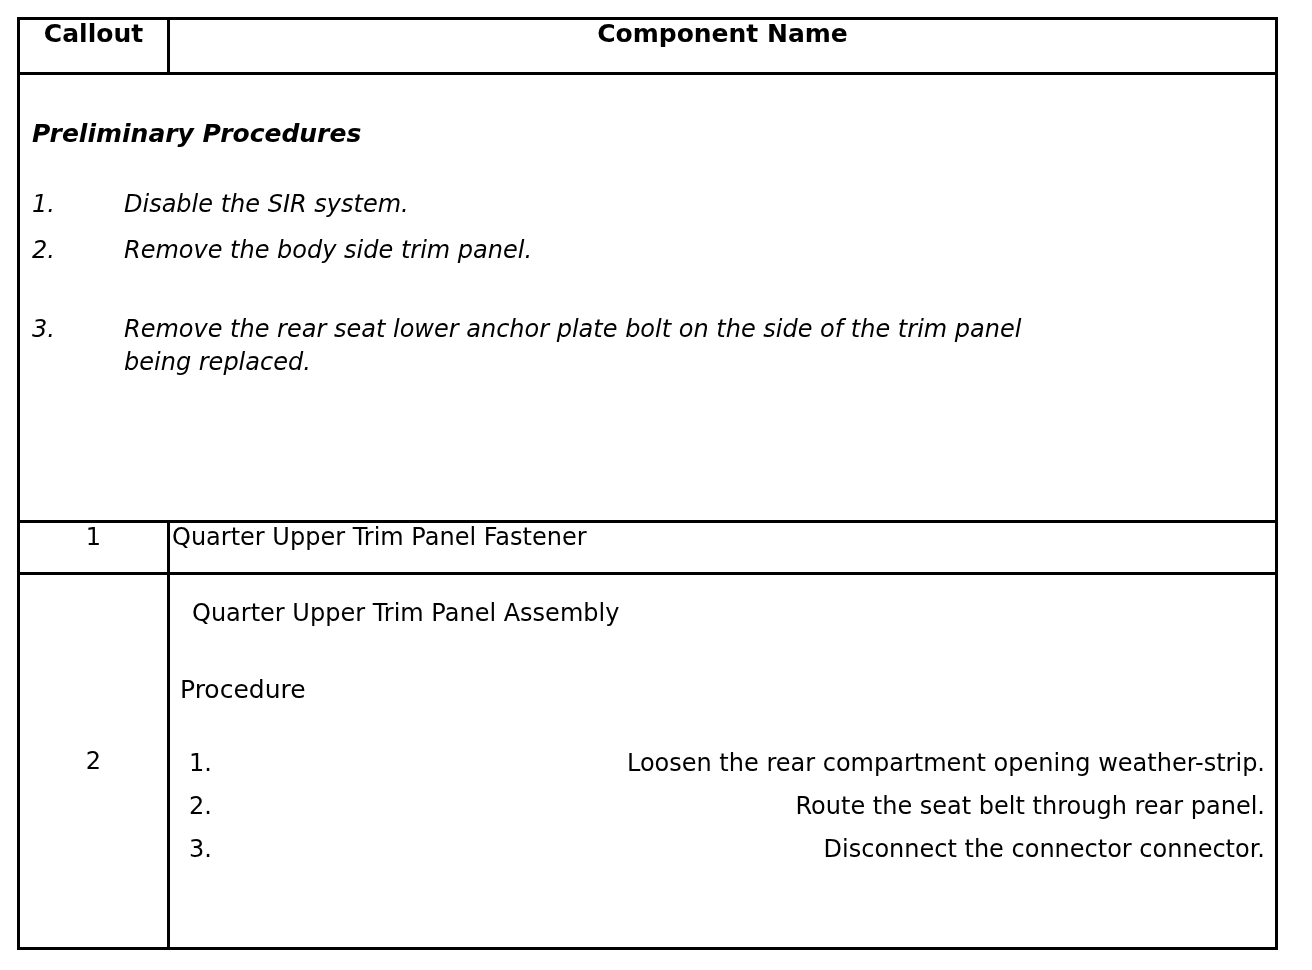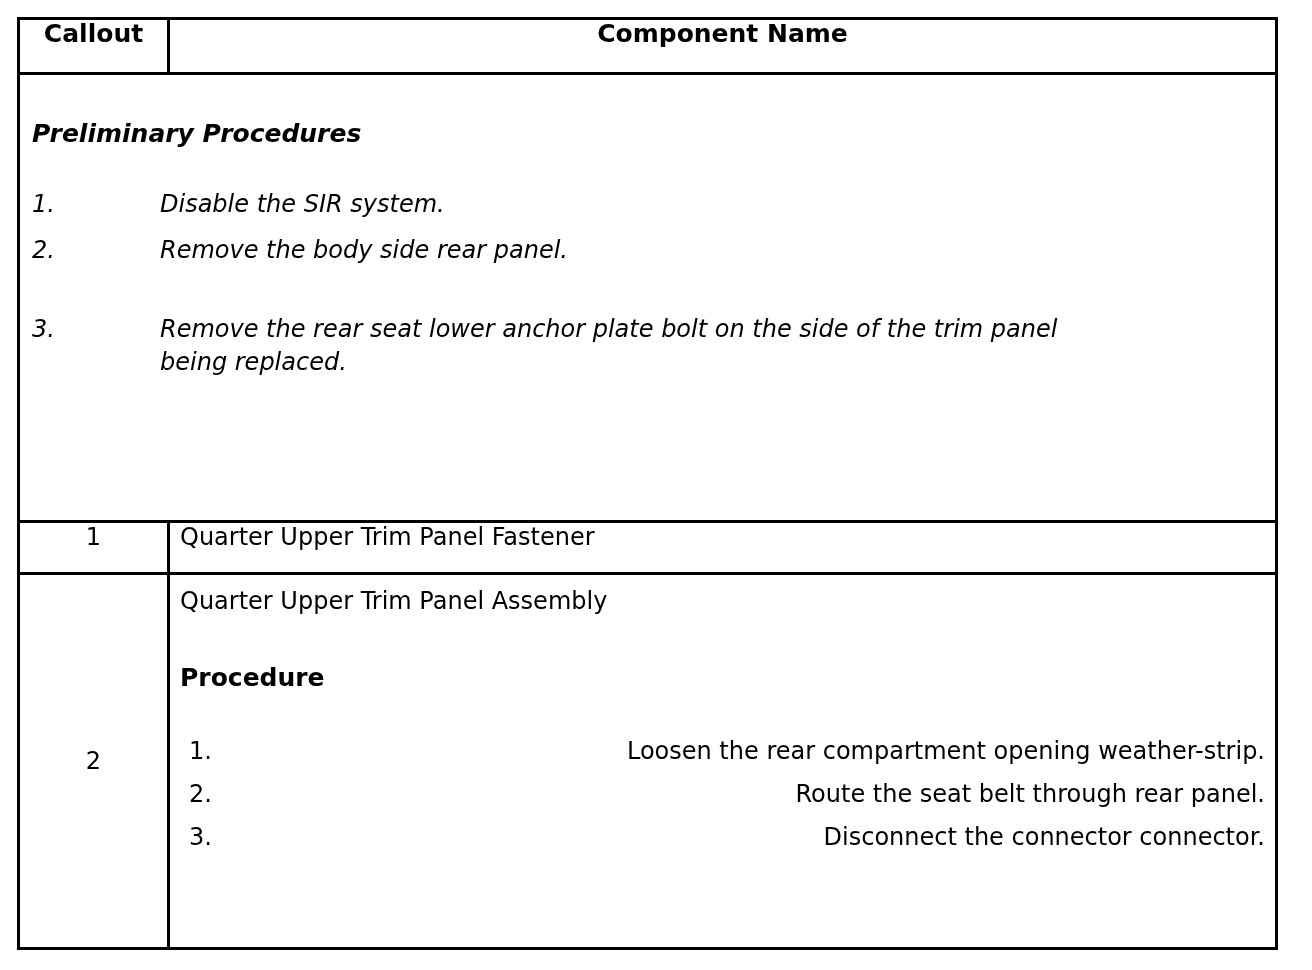--- a/index.html
+++ b/index.html
@@ -80,57 +80,56 @@
   .step-num {
     flex: 0 0 92px;
     font-size: 24px;
     line-height: 1.25;
   }
   .step-text {
     flex: 1 1 auto;
     font-size: 24px;
     line-height: 1.38;
     max-width: 960px;
-    margin-left: 36px;
   }
   .step-gap { height: 33px; }
 
   
   .callout-num {
     text-align: center;
     vertical-align: middle;
     font-size: 24px;
   }
   .callout-num.mid { vertical-align: middle; }
 
   .row1-cell {
     height: 49px;
     vertical-align: middle;
   }
   .row1-text {
-    padding-left: 10px;
+    padding-left: 2px;
     font-size: 24px;
     line-height: 1.2;
   }
 
   .row2-cell {
     height: 372px;
     vertical-align: top;
   }
   .row2-inner {
     padding: 11px 10px 0 10px;
     font-size: 24px;
   }
   .row2-assembly {
     font-size: 24px;
     line-height: 1.25;
-    margin: 0;
+    margin: 12px;
   }
   .row2-procedure {
-    font-weight: bold;
+    font-weight: normal;
     font-size: 25px;
     margin-top: 47px;
   }
   .row2-list {
     margin-top: 45px;
     padding-left: 9px;
   }
   .sub-step {
     display: flex;
     align-items: baseline;
@@ -169,21 +168,21 @@
           <div class="prelim-inner">
             <div class="prelim-title">Preliminary Procedures</div>
 
             <div class="prelim-list">
               <div class="step">
                 <span class="step-num">1.</span>
                 <span class="step-text">Disable the SIR system.</span>
               </div>
               <div class="step">
                 <span class="step-num">2.</span>
-                <span class="step-text">Remove the body side rear panel.</span>
+                <span class="step-text">Remove the body side trim panel.</span>
               </div>
               <div class="step-gap"></div>
               <div class="step">
                 <span class="step-num">3.</span>
                 <span class="step-text">Remove the rear seat lower anchor plate bolt on the side of the trim panel being replaced.</span>
               </div>
             </div>
           </div>
         </td>
       </tr>

